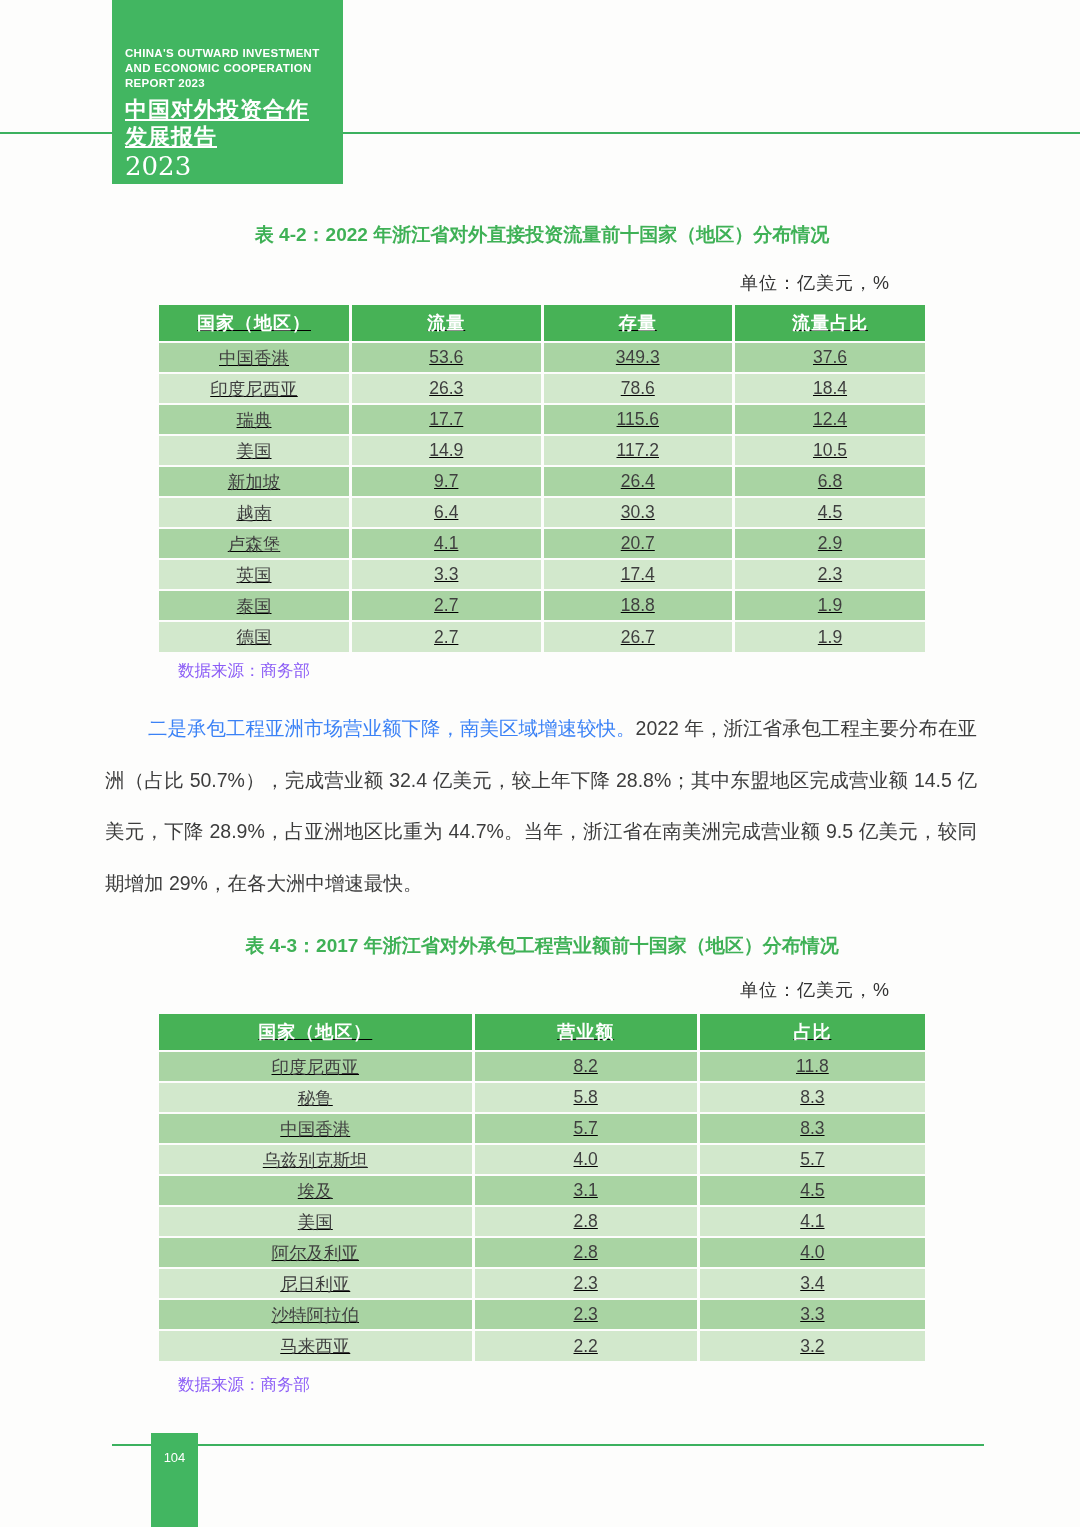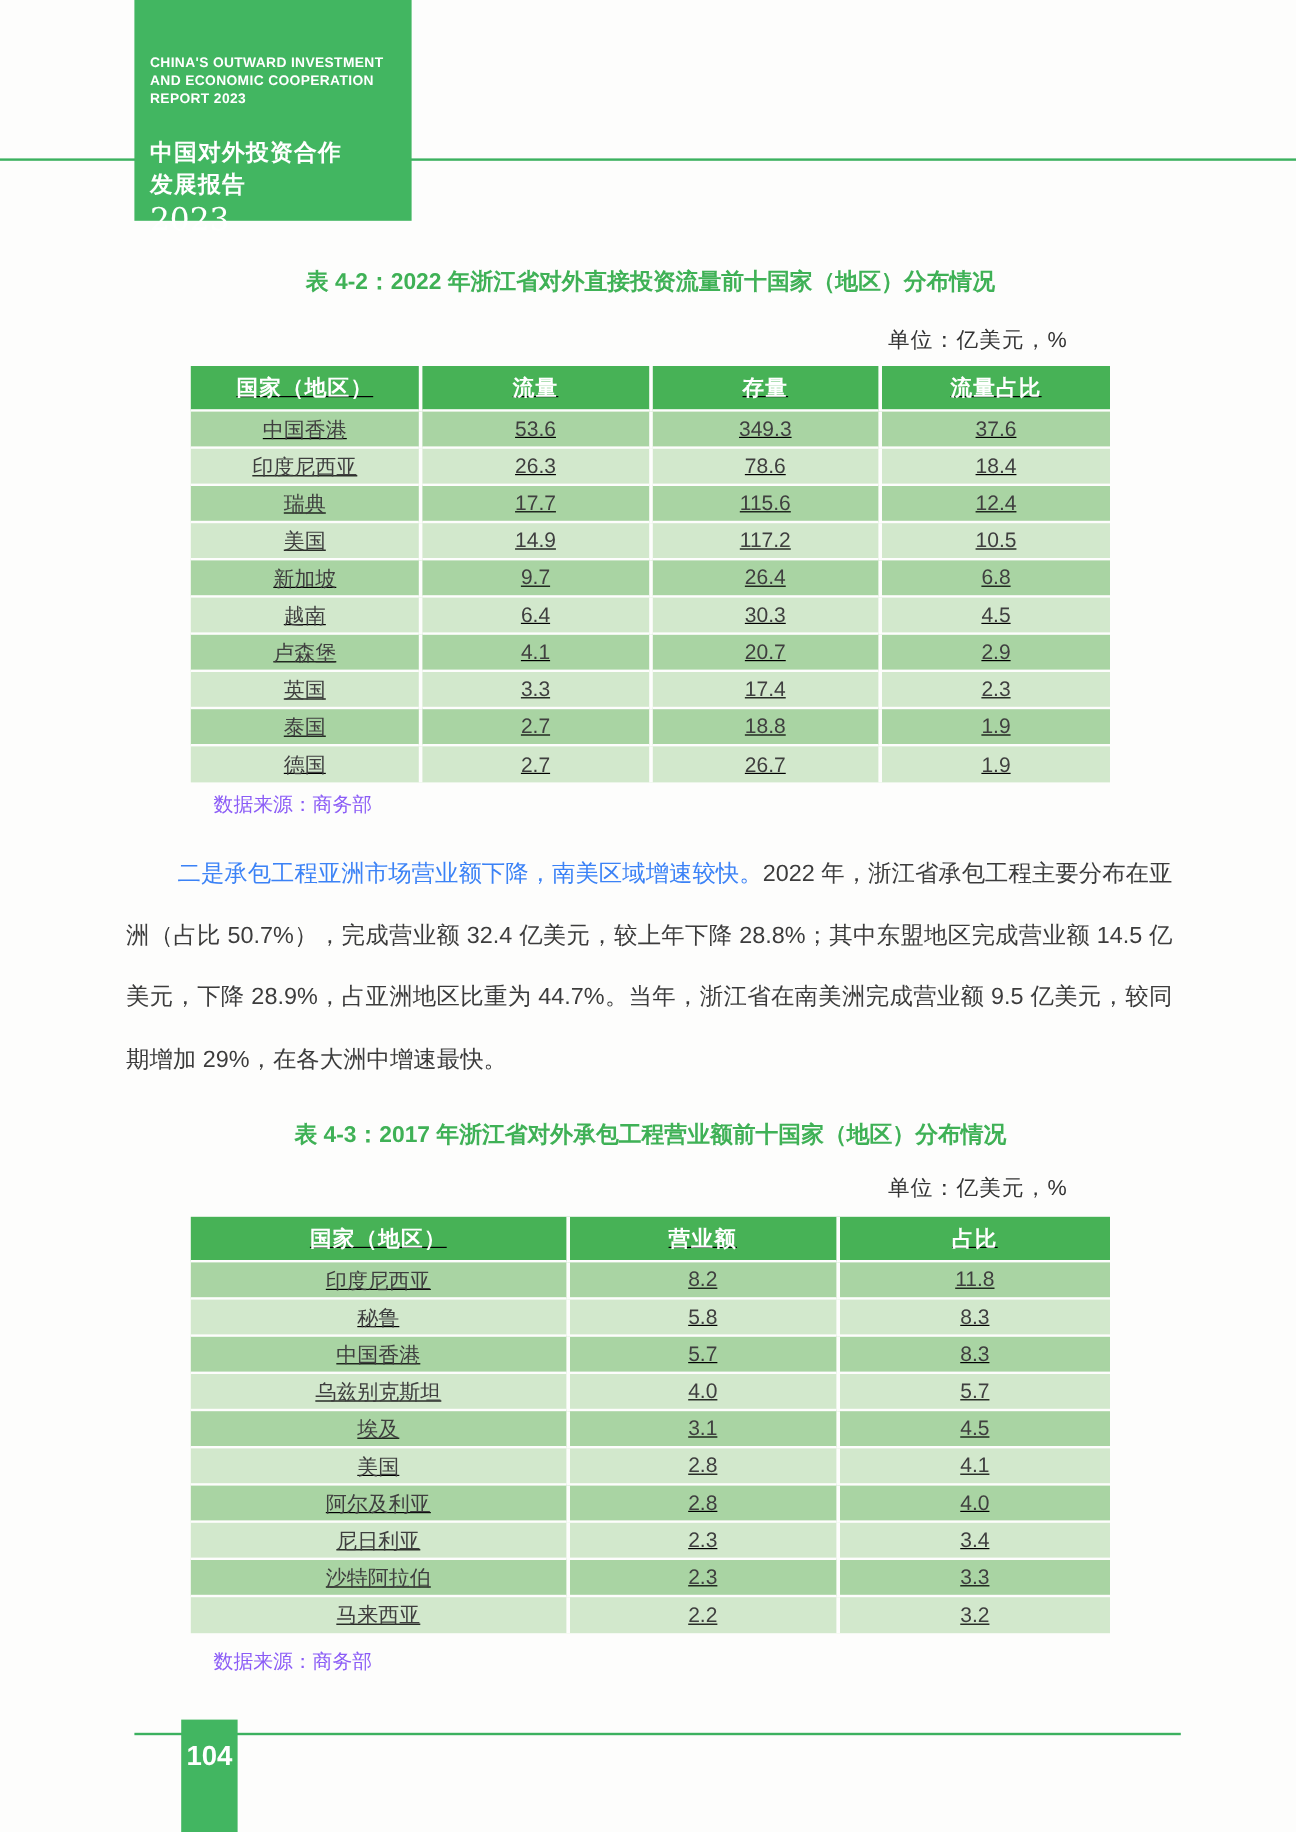--- a/index.html
+++ b/index.html
@@ -10,22 +10,22 @@
     background: #fdfdfc;
   }
   .page { position: absolute; inset: 0; }
 
   
   .top-rule { position: absolute; left: 0; top: 132px; width: 1080px; height: 2px; background: #3cb15f; z-index: 1; }
   .brand-box {
     position: absolute; left: 112px; top: 0; width: 231px; height: 184px;
     background: #42b661; color: #ffffff; z-index: 2; padding: 46px 12px 0 13px;
   }
-  .brand-en { font-size: 11.5px; font-weight: bold; letter-spacing: 0.3px; line-height: 15px; margin-bottom: 23px; }
-  .brand-cn { font-size: 19px; font-weight: bold; line-height: 27px; letter-spacing: 1px; }
+  .brand-en { font-size: 11.5px; font-weight: bold; letter-spacing: 0.3px; line-height: 15px; margin-bottom: 5px; }
+  .brand-cn { font-size: 22px; font-weight: bold; line-height: 27px; letter-spacing: 1px; text-decoration: underline; }
   .brand-year { font-family: "DejaVu Serif", "Liberation Serif", serif; font-size: 26px; font-weight: normal; line-height: 30px; margin-top: 1px; }
 
   
   .tbl-title { position: absolute; left: 159px; width: 766px; text-align: center; color: #3fb156; font-size: 19px; font-weight: bold; }
   .t1 { top: 222px; }
   .t2 { top: 933px; }
   .unit { position: absolute; left: 159px; width: 731px; text-align: right; color: #333333; font-size: 18px; letter-spacing: 1px; }
   .t1u { top: 271px; }
   .t2u { top: 978px; }
   .source { position: absolute; left: 178px; color: #8b5cf6; font-size: 16.5px; }
@@ -58,21 +58,21 @@
     font-size: 19.5px; line-height: 51.5px; color: #3c3c3c;
     text-align: justify; text-indent: 2.2em;
   }
   .para .lead { color: #3b82f6; font-weight: normal; }
 
   
   .bottom-rule { position: absolute; left: 112px; top: 1444px; width: 872px; height: 2px; background: #3cb15f; z-index: 1; }
   .page-num-box {
     position: absolute; left: 151px; top: 1433px; width: 47px; height: 94px;
     background: #42b661; z-index: 2; color: #ffffff; text-align: center;
-    font-size: 23px; padding-top: 17px; font-weight: bold;
+    font-size: 13px; padding-top: 17px;
   }
 </style>
 </head>
 <body>
 
 <div class="page">
 
   <div class="top-rule"></div>
 
   <div class="brand-box">

